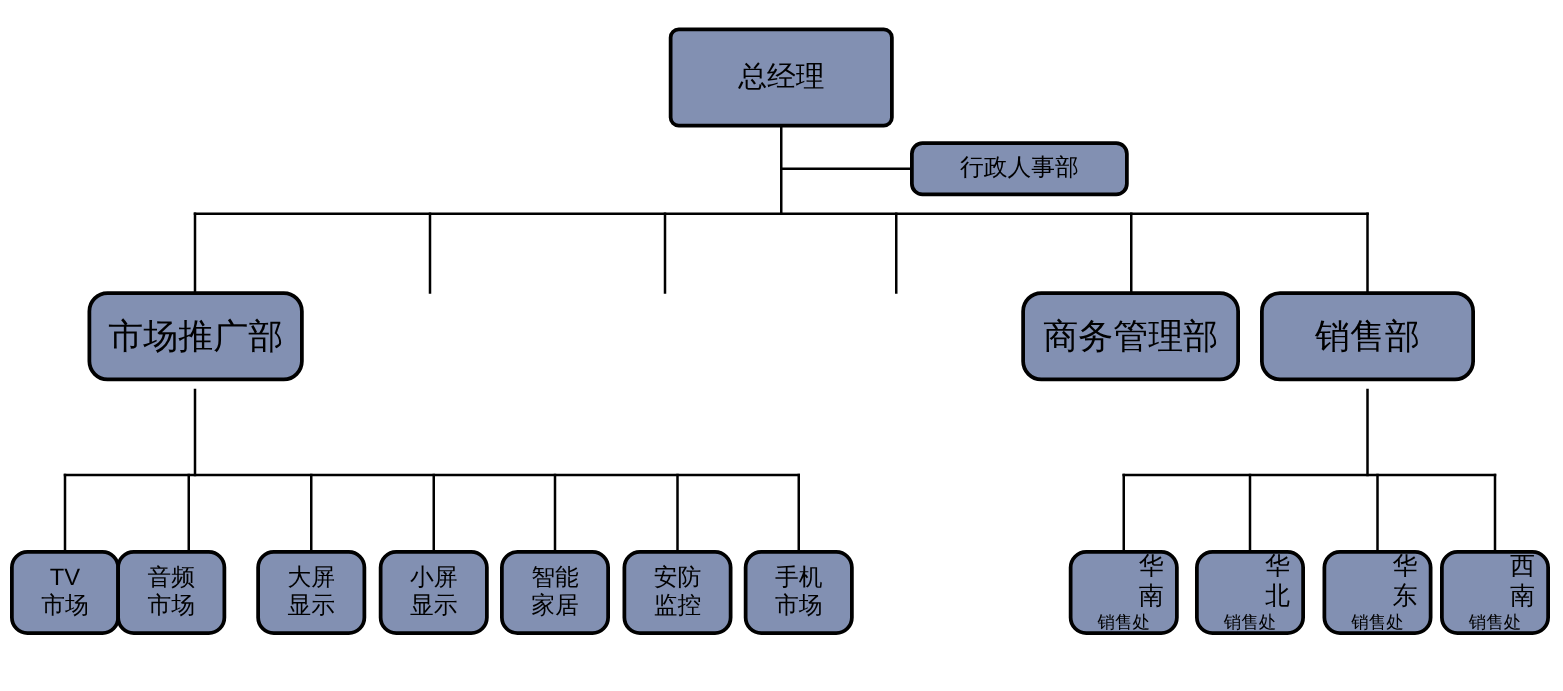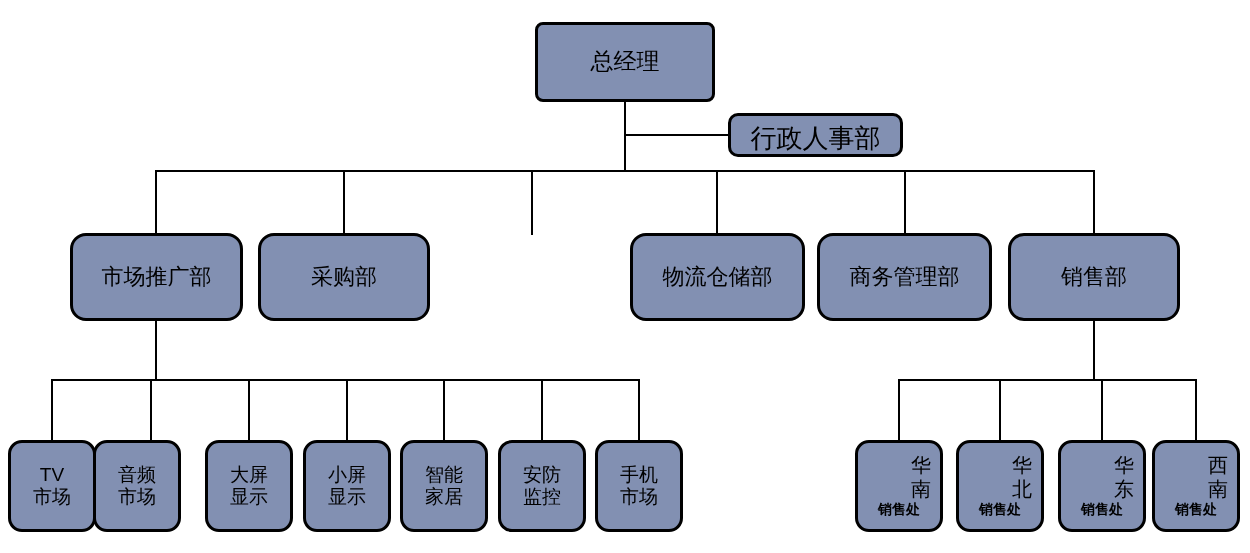--- a/index.html
+++ b/index.html
@@ -9,25 +9,25 @@
     font-family:"Liberation Sans","DejaVu Sans",sans-serif;
   }
   .node {
     position:absolute; box-sizing:border-box;
     background:var(--node-fill,#8290b2);
     border:3px solid var(--node-border,#000000);
     display:flex; flex-direction:column; align-items:center; justify-content:center;
     color:var(--text,#000000); text-align:center; line-height:1.18; z-index:2;
   }
   .root  { border-radius:8px; font-size:23px; }
-  .staff { border-radius:10px; font-size:26px;justify-content:flex-end; }
-  .dept  { border-radius:16px; font-size:22px; top:233px; height:88px;text-align:right; }
-  .sub   { border-radius:14px; font-size:19px; top:440px; height:92px; width:88px; }
+  .staff { border-radius:10px; font-size:19px; }
+  .dept  { border-radius:16px; font-size:28px; top:233px; height:72px;text-align:right; }
+  .sub   { border-radius:14px; font-size:19px; top:440px; height:68px; width:88px; }
   .sub .big   { font-size:20px;margin-left:44px; }
-  .sub .small { font-size:14px;font-weight:bold; }
+  .sub .small { font-size:14px; }
   .h-line, .v-line { position:absolute; background:var(--line-color,#000000); z-index:1; }
   .h-line { height:2px; }
   .v-line { width:2px; }
 </style>
 </head>
 <body>
 
 <div id="canvas">
 
   <div class="v-line" style="left:624px;top:100px;height:72px"></div>
@@ -60,26 +60,20 @@
   <div class="node root" style="left:535px;top:22px;width:180px;height:80px">
     <span>总经理</span>
   </div>
 
   <div class="node staff" style="left:728px;top:113px;width:175px;height:44px">
     <span>行政人事部</span>
   </div>
 
   <div class="node dept" style="left:70px;width:173px">
     <span>市场推广部</span>
-  </div>
-  <div class="node dept" style="left:258px;width:172px">
-    <span>采购部</span>
-  </div>
-  <div class="node dept" style="left:630px;width:175px">
-    <span>物流仓储部</span>
   </div>
   <div class="node dept" style="left:817px;width:175px">
     <span>商务管理部</span>
   </div>
   <div class="node dept" style="left:1008px;width:172px">
     <span>销售部</span>
   </div>
 
   <div class="node sub" style="left:8px">
     <span>TV</span>

